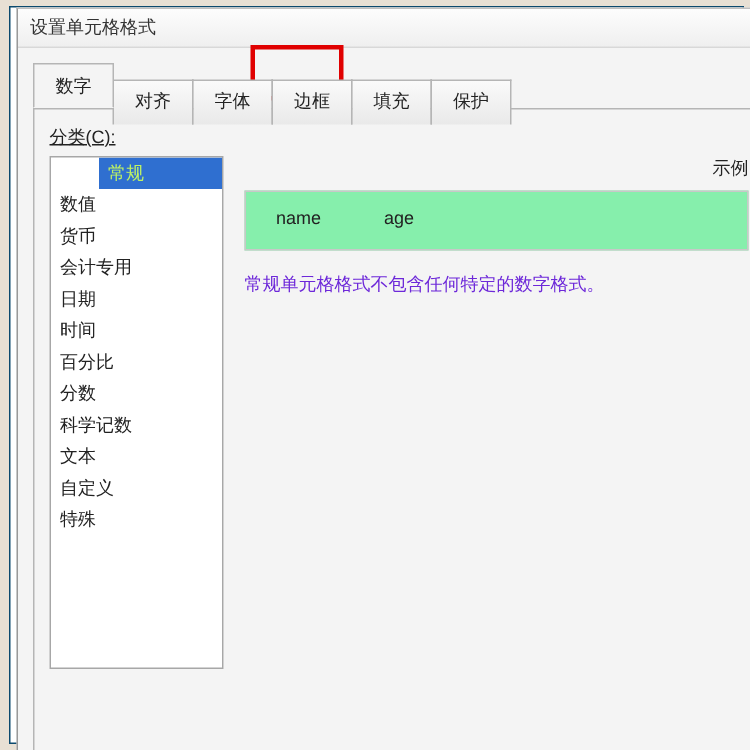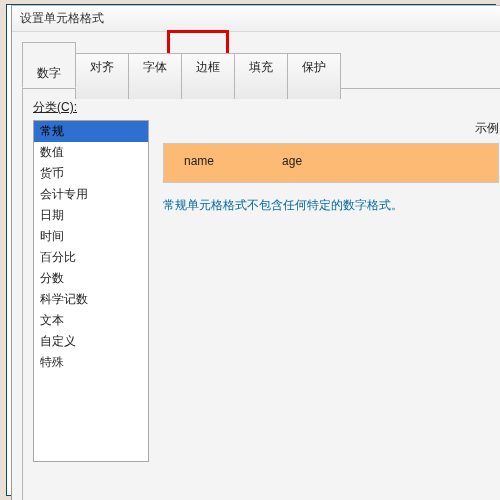--- a/index.html
+++ b/index.html
@@ -59,21 +59,21 @@
       cursor: default;
       position: relative;
       top: 11px;
       color: #222;
     }
     .tab.active {
       background: #f4f4f4;
       border-bottom: 1px solid #f4f4f4;
       z-index: 3;
       top: 0;
-      padding-top: 22px;
+      padding-top: 6px;
     }
     .tabpanel {
       border: 1px solid #b5b5b5;
       height: 438px;
       background: #f4f4f4;
       position: relative;
       z-index: 1;
       padding: 10px;
     }
     .cat-label {
@@ -97,37 +97,38 @@
     .listbox::-webkit-scrollbar { width: 16px; }
     .listbox::-webkit-scrollbar-track { background: #f0f0f0; border-left: 1px solid #ddd; }
     .listbox::-webkit-scrollbar-thumb { background: #cfcfcf; border: 1px solid #aaa; }
     .list-item {
       padding: 2px 6px;
       color: #222;
       white-space: nowrap;
     }
     .list-item.selected {
       background: #2f6fd0;
-      color: #000000;
+      color: #bef264;
+      margin-left: 32px;
     }
     .right-pane {
       flex: 1;
       color: #222;
     }
     .sample-label { margin-bottom: 6px; text-align: right; }
     .sample-box {
       border: 1px solid #c8c8c8;
       border-radius: 0;
       padding: 10px 12px 14px 20px;
       margin-bottom: 14px;
-      background: #fdba74;
-      display: flex;
-      gap: 68px;
-    }
-    .desc { color: #0369a1; }
+      background: #86efac;
+      display: flex;
+      gap: 42px;
+    }
+    .desc { color: #6d28d9; }
     
     .hl-box {
       position: absolute;
       border: 3px solid #e00000;
       pointer-events: none;
     }
     
     svg.overlay {
       position: absolute;
       left: 0; top: 0;

